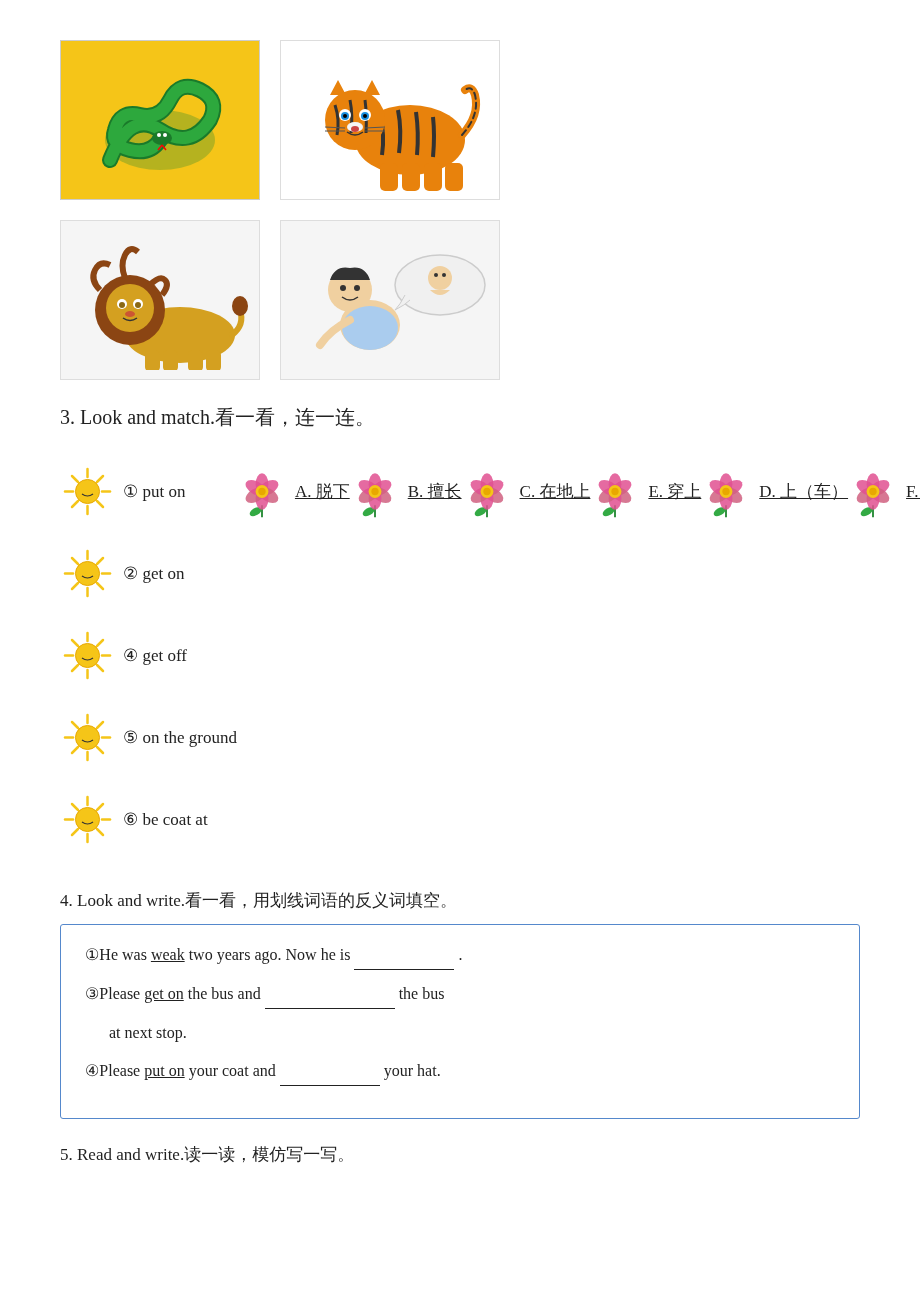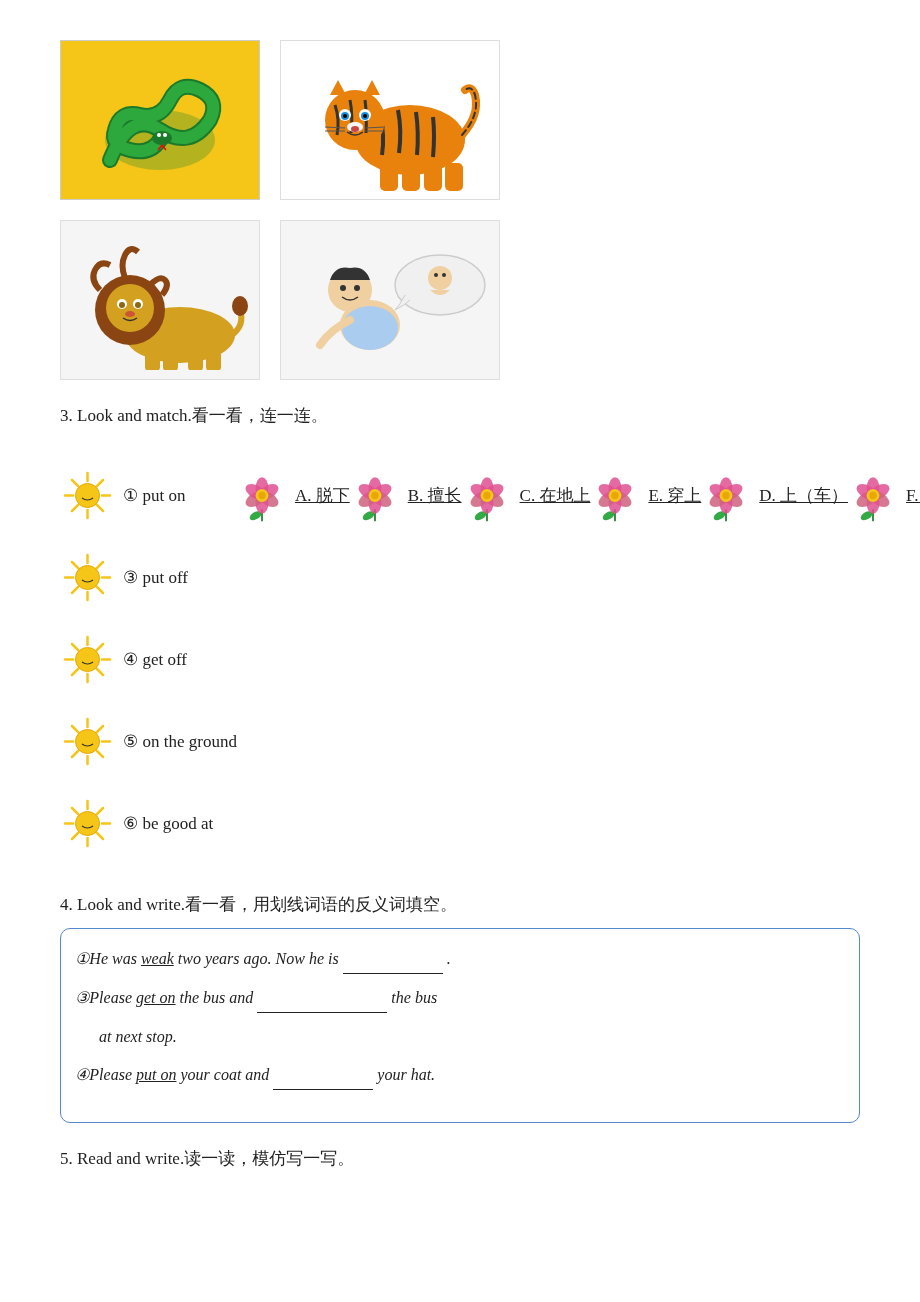--- a/index.html
+++ b/index.html
@@ -34,22 +34,22 @@
       font-size: 60px;
       overflow: hidden;
       position: relative;
     }
     .image-box.white-bg {
       background: #fff;
     }
 
     
     .section-title {
-      font-size: 17px;
-      margin-bottom: 32px;
+      font-size: 20px;
+      margin-bottom: 24px;
       font-family: "SimSun", serif;
     }
 
     .match-container {
       display: flex;
       gap: 0;
     }
 
     .match-left {
       flex: 1;
@@ -103,24 +103,23 @@
     }
 
     
     .section-4-title {
       font-size: 17px;
       margin-bottom: 12px;
     }
 
     .fill-box {
       border: 1.5px solid #5588cc;
-      padding: 16px 14px;
+      padding: 16px 24px;
       margin-bottom: 20px;
-      border-radius: 10px;
-      font-style: italic;
+      border-radius: 3px;
     }
 
     .fill-line {
       font-size: 16px;
       margin-bottom: 10px;
       line-height: 1.8;
     }
 
     .fill-line:last-child {
       margin-bottom: 16px;
@@ -304,39 +303,39 @@
           <line x1="43" y1="12" x2="37" y2="18"></line>
           <line x1="12" y1="43" x2="18" y2="37"></line>
           <circle cx="27.5" cy="27.5" r="12" fill="#f5c518" stroke="#e8a800" stroke-width="1"></circle>
 
           <circle cx="23" cy="25" r="1.5" fill="#333"></circle>
           <circle cx="32" cy="25" r="1.5" fill="#333"></circle>
           <path d="M 22 30 Q 27.5 34 33 30" stroke="#333" stroke-width="1.2" fill="none"></path>
         </svg>
         <span class="match-label">① put on</span>
       </div>
-
 
       <div class="match-row">
         <svg class="sun-svg sun-icon" viewBox="0 0 55 55">
           <line x1="27.5" y1="5" x2="27.5" y2="13"></line>
           <line x1="27.5" y1="42" x2="27.5" y2="50"></line>
           <line x1="5" y1="27.5" x2="13" y2="27.5"></line>
           <line x1="42" y1="27.5" x2="50" y2="27.5"></line>
           <line x1="12" y1="12" x2="18" y2="18"></line>
           <line x1="37" y1="37" x2="43" y2="43"></line>
           <line x1="43" y1="12" x2="37" y2="18"></line>
           <line x1="12" y1="43" x2="18" y2="37"></line>
           <circle cx="27.5" cy="27.5" r="12" fill="#f5c518" stroke="#e8a800" stroke-width="1"></circle>
           <circle cx="23" cy="25" r="1.5" fill="#333"></circle>
           <circle cx="32" cy="25" r="1.5" fill="#333"></circle>
           <path d="M 22 30 Q 27.5 34 33 30" stroke="#333" stroke-width="1.2" fill="none"></path>
         </svg>
-        <span class="match-label">③ put off</span>
-      </div>
+        <span class="match-label">② get on</span>
+      </div>
+
 
       <div class="match-row">
         <svg class="sun-svg sun-icon" viewBox="0 0 55 55">
           <line x1="27.5" y1="5" x2="27.5" y2="13"></line>
           <line x1="27.5" y1="42" x2="27.5" y2="50"></line>
           <line x1="5" y1="27.5" x2="13" y2="27.5"></line>
           <line x1="42" y1="27.5" x2="50" y2="27.5"></line>
           <line x1="12" y1="12" x2="18" y2="18"></line>
           <line x1="37" y1="37" x2="43" y2="43"></line>
           <line x1="43" y1="12" x2="37" y2="18"></line>
@@ -375,21 +374,21 @@
           <line x1="42" y1="27.5" x2="50" y2="27.5"></line>
           <line x1="12" y1="12" x2="18" y2="18"></line>
           <line x1="37" y1="37" x2="43" y2="43"></line>
           <line x1="43" y1="12" x2="37" y2="18"></line>
           <line x1="12" y1="43" x2="18" y2="37"></line>
           <circle cx="27.5" cy="27.5" r="12" fill="#f5c518" stroke="#e8a800" stroke-width="1"></circle>
           <circle cx="23" cy="25" r="1.5" fill="#333"></circle>
           <circle cx="32" cy="25" r="1.5" fill="#333"></circle>
           <path d="M 22 30 Q 27.5 34 33 30" stroke="#333" stroke-width="1.2" fill="none"></path>
         </svg>
-        <span class="match-label">⑥ be good at</span>
+        <span class="match-label">⑥ be coat at</span>
       </div>
 
     </div>
 
     <div class="match-right">
 
       <div class="match-right-row">
         <svg class="flower-svg flower-icon" viewBox="0 0 50 60">
 
           <line x1="25" y1="45" x2="25" y2="58" stroke="#228833" stroke-width="2"></line>

